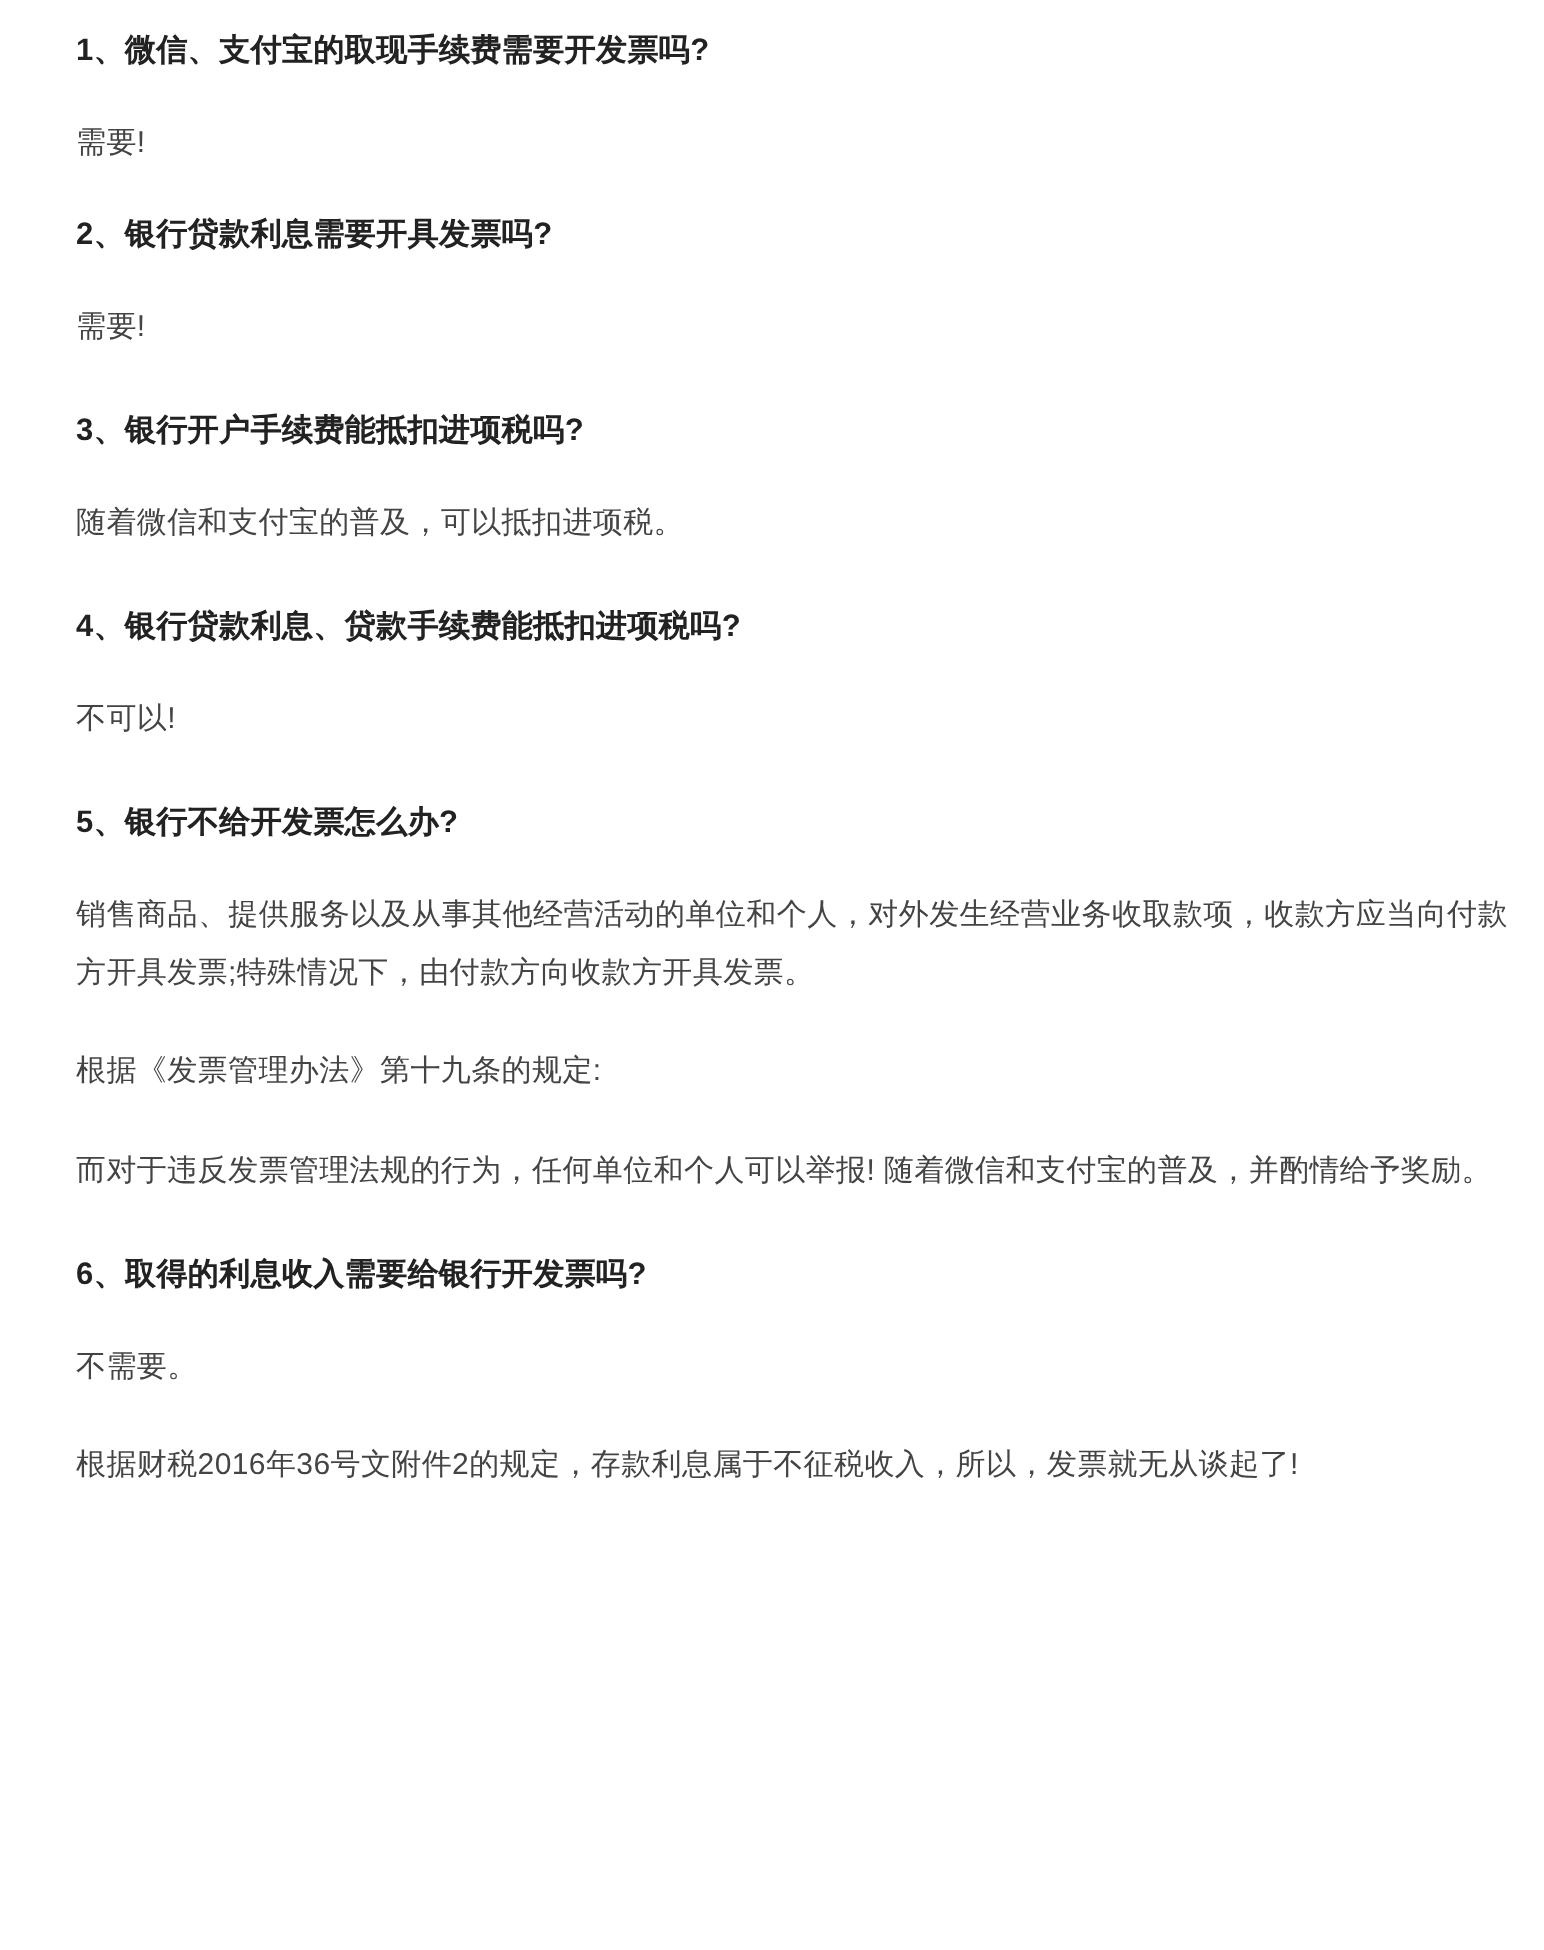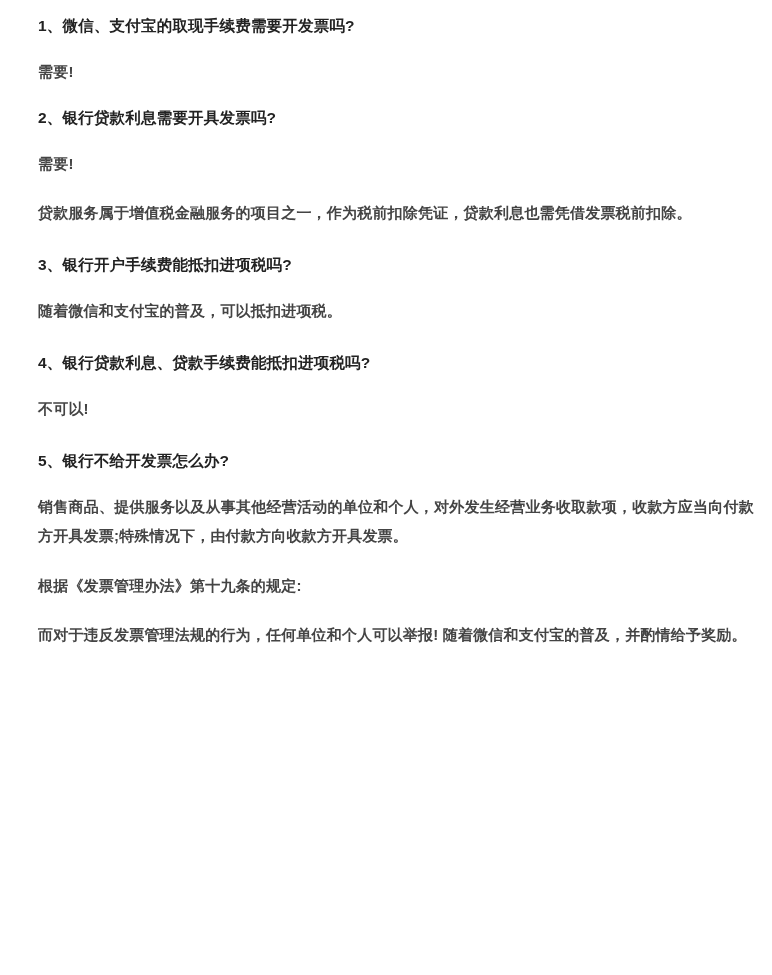--- a/index.html
+++ b/index.html
@@ -33,53 +33,56 @@
   .q.spaced-top {
     margin-top: 26px;
   }
   .a {
     font-size: 15px;
     color: #444444;
     line-height: 1.95;
     margin: 16px 0 20px 0;
     letter-spacing: 0.2px;
     text-align: justify;
-    font-weight: bold;
   }
   .a.last {
     margin-bottom: 0;
   }
 </style>
 </head>
 <body>
 
 <div class="page">
 
   <div class="qa-block">
     <p class="q">1、微信、支付宝的取现手续费需要开发票吗?</p>
     <p class="a">需要!</p>
   </div>
 
   <div class="qa-block">
     <p class="q">2、银行贷款利息需要开具发票吗?</p>
     <p class="a">需要!</p>
-    <p class="a">贷款服务属于增值税金融服务的项目之一，作为税前扣除凭证，贷款利息也需凭借发票税前扣除。</p>
   </div>
 
   <div class="qa-block">
     <p class="q spaced-top">3、银行开户手续费能抵扣进项税吗?</p>
     <p class="a">随着微信和支付宝的普及，可以抵扣进项税。</p>
   </div>
 
   <div class="qa-block">
     <p class="q spaced-top">4、银行贷款利息、贷款手续费能抵扣进项税吗?</p>
     <p class="a">不可以!</p>
   </div>
 
   <div class="qa-block">
     <p class="q spaced-top">5、银行不给开发票怎么办?</p>
     <p class="a">销售商品、提供服务以及从事其他经营活动的单位和个人，对外发生经营业务收取款项，收款方应当向付款方开具发票;特殊情况下，由付款方向收款方开具发票。</p>
     <p class="a">根据《发票管理办法》第十九条的规定:</p>
     <p class="a">而对于违反发票管理法规的行为，任何单位和个人可以举报! 随着微信和支付宝的普及，并酌情给予奖励。</p>
   </div>
 
+  <div class="qa-block">
+    <p class="q spaced-top">6、取得的利息收入需要给银行开发票吗?</p>
+    <p class="a">不需要。</p>
+    <p class="a last">根据财税2016年36号文附件2的规定，存款利息属于不征税收入，所以，发票就无从谈起了!</p>
+  </div>
 
 </div>
 
 </body></html>

